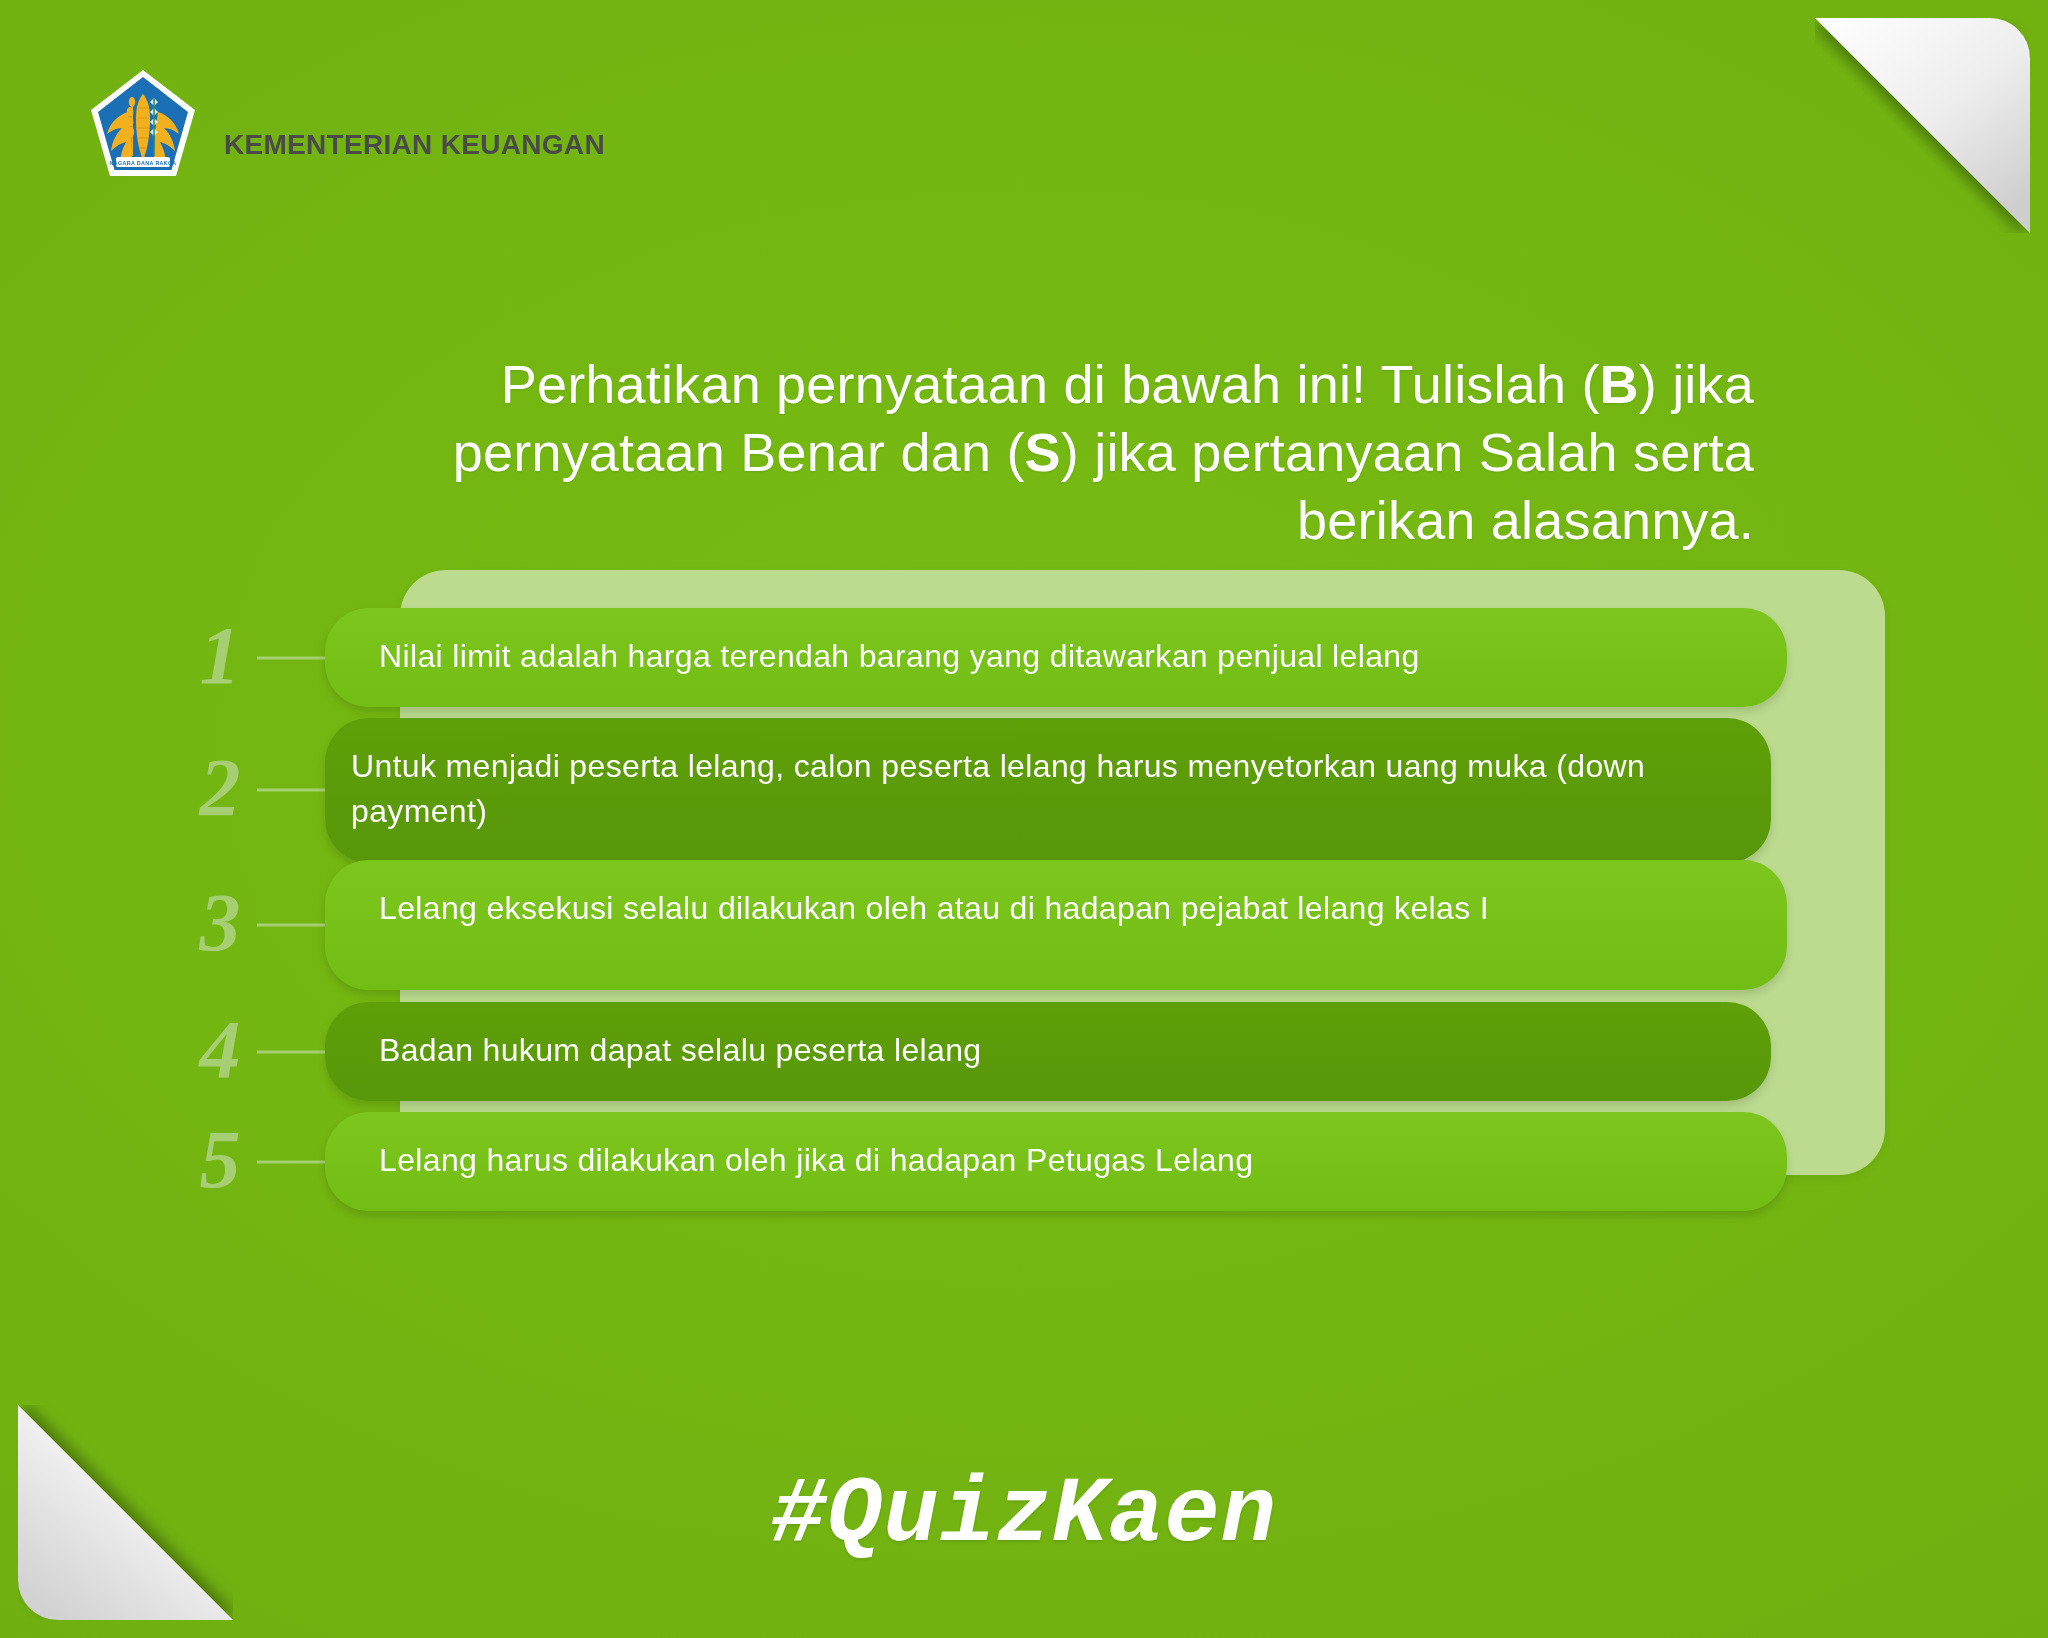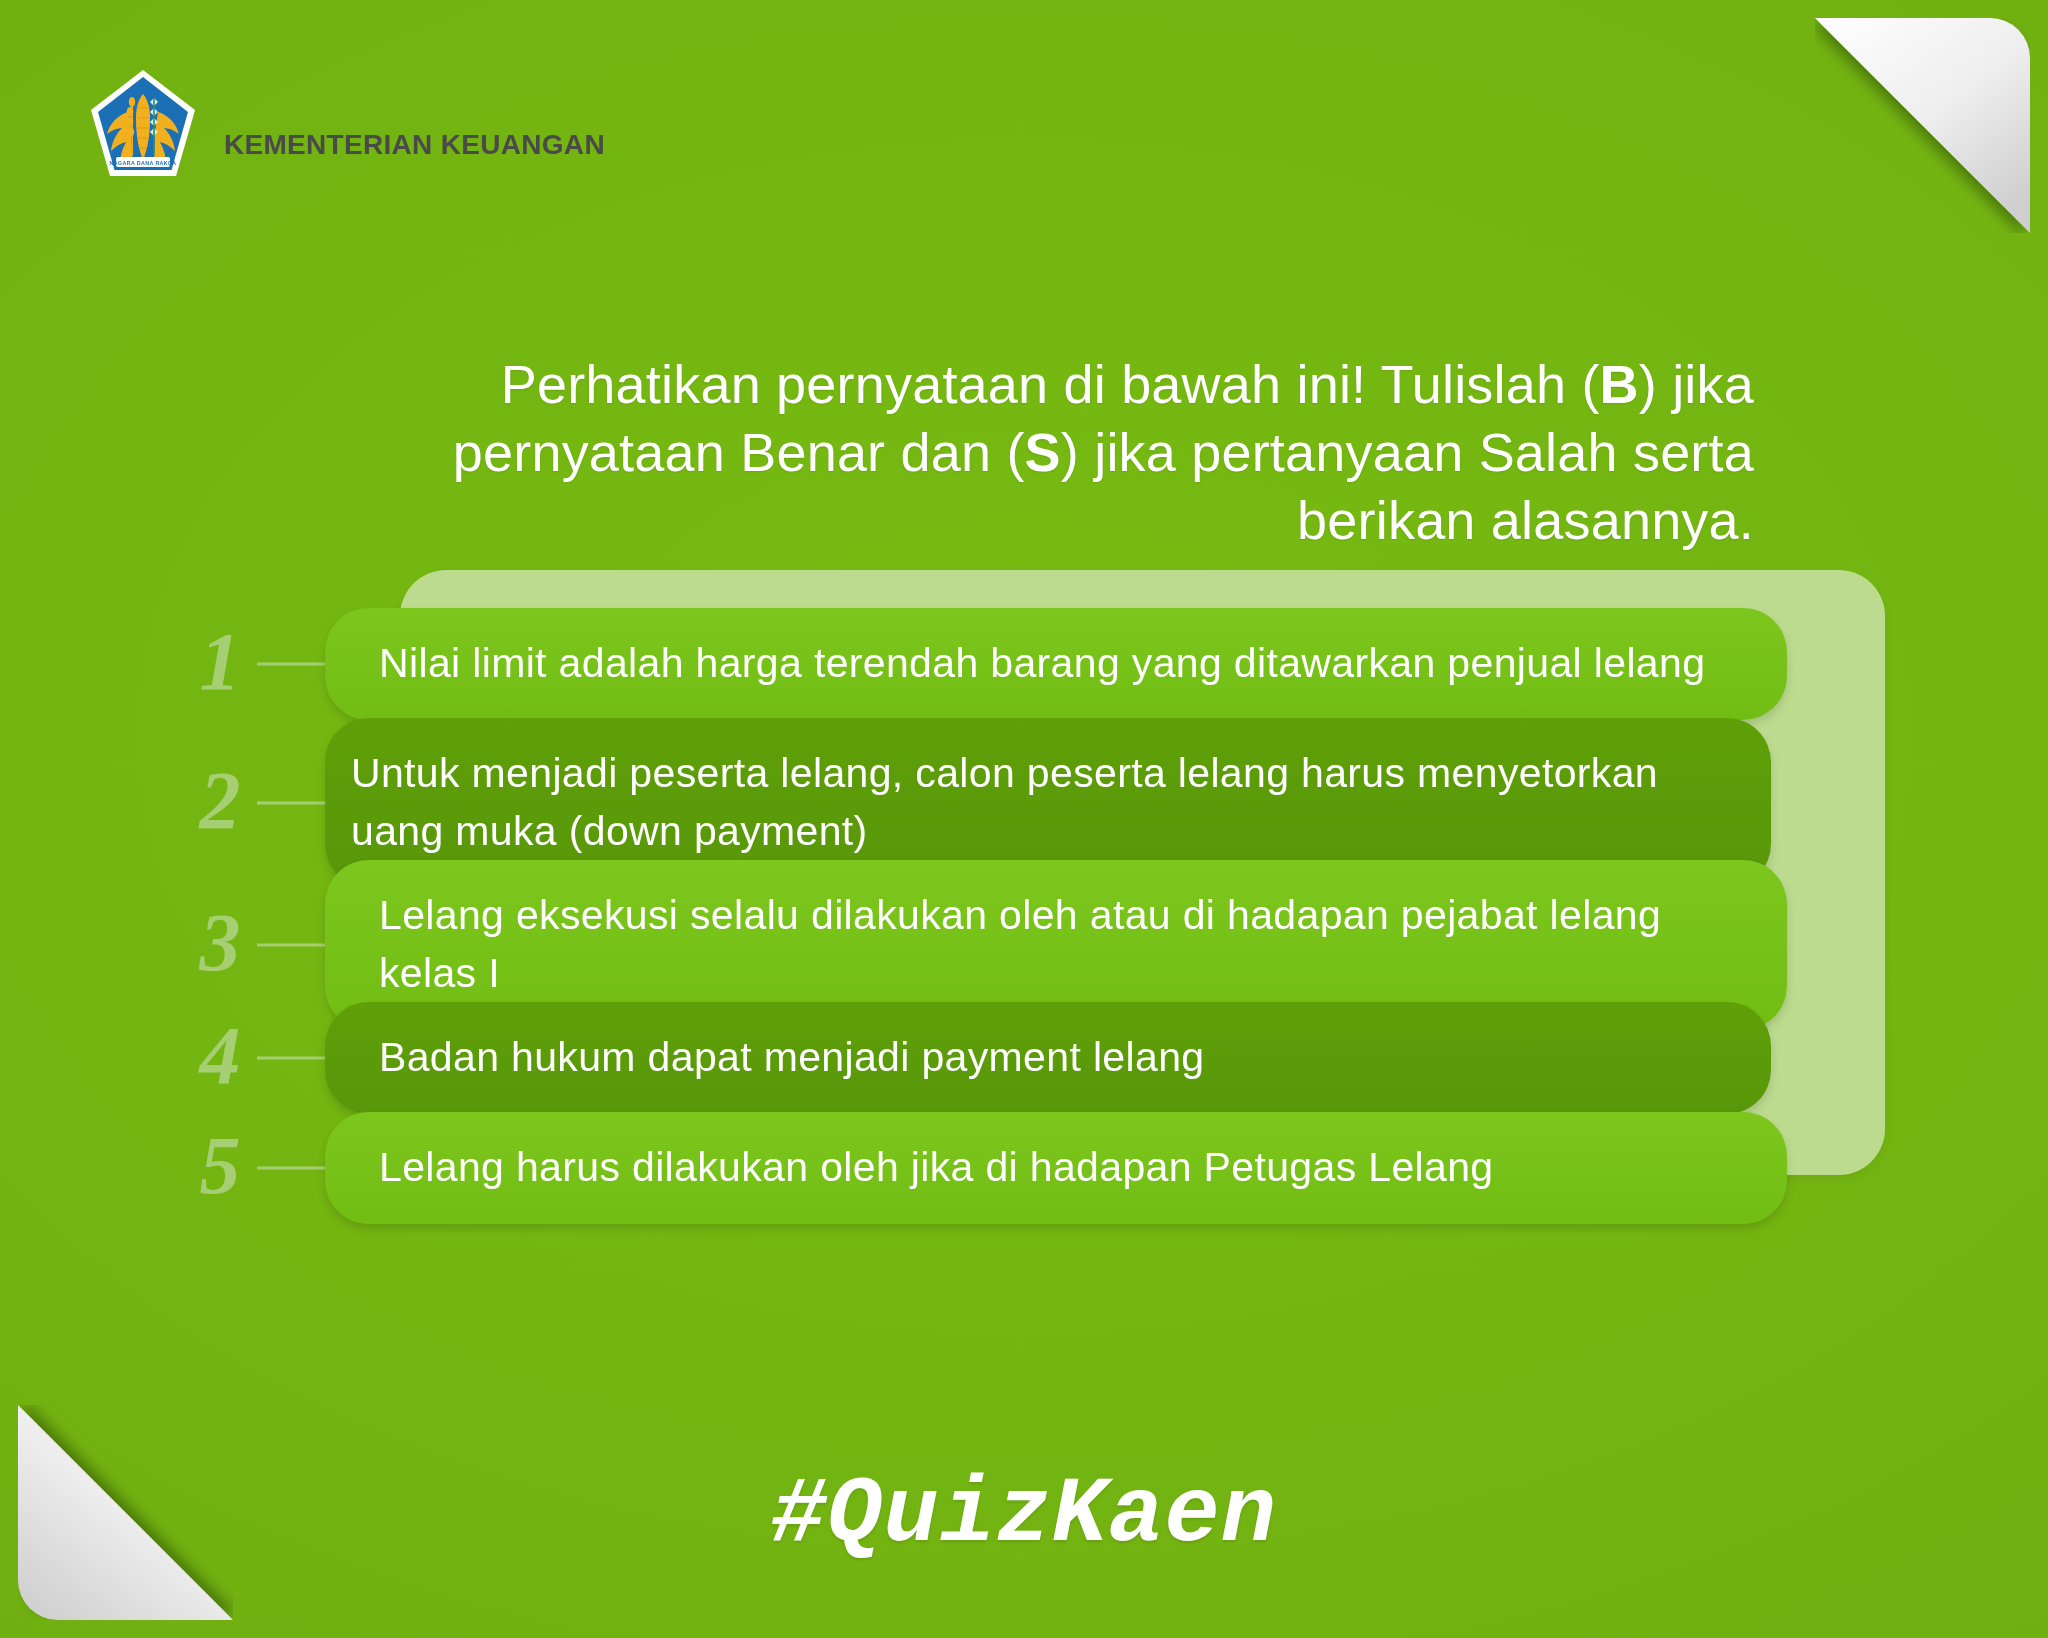--- a/index.html
+++ b/index.html
@@ -137,26 +137,26 @@
     height: 3px;
     background: #a5cf72;
     transform: translateY(-50%);
   }
 
   .card {
     position: relative;
     border-radius: 44px;
     padding: 26px 54px 28px 54px;
     color: #ffffff;
-    font-size: 41px;
+    font-size: 32px;
     line-height: 1.42;
     letter-spacing: 0.35px;
     box-shadow: 0 5px 9px rgba(0,0,0,0.13);
     display: flex;
-    align-items: center;
+    align-items: flex-start;
   }
 
   .card.light { background: linear-gradient(180deg, #7cc61e 0%, #72bd14 100%); }
   .card.dark  { background: linear-gradient(180deg, #5f9f08 0%, #58970a 100%); }
 
   
   #row1 { top: 38px;  }
   #row2 { top: 148px; }
   #row3 { top: 290px; }
   #row4 { top: 432px; }
@@ -296,21 +296,21 @@
       <div class="row-line"></div>
       <div class="card light">
         <span>Lelang eksekusi selalu dilakukan oleh atau di hadapan pejabat lelang kelas I</span>
       </div>
     </div>
 
     <div class="row" id="row4">
       <div class="row-num">4</div>
       <div class="row-line"></div>
       <div class="card dark">
-        <span>Badan hukum dapat menjadi payment lelang</span>
+        <span>Badan hukum dapat selalu peserta lelang</span>
       </div>
     </div>
 
     <div class="row" id="row5">
       <div class="row-num">5</div>
       <div class="row-line"></div>
       <div class="card light">
         <span>Lelang harus dilakukan oleh jika di hadapan Petugas Lelang</span>
       </div>
     </div>

